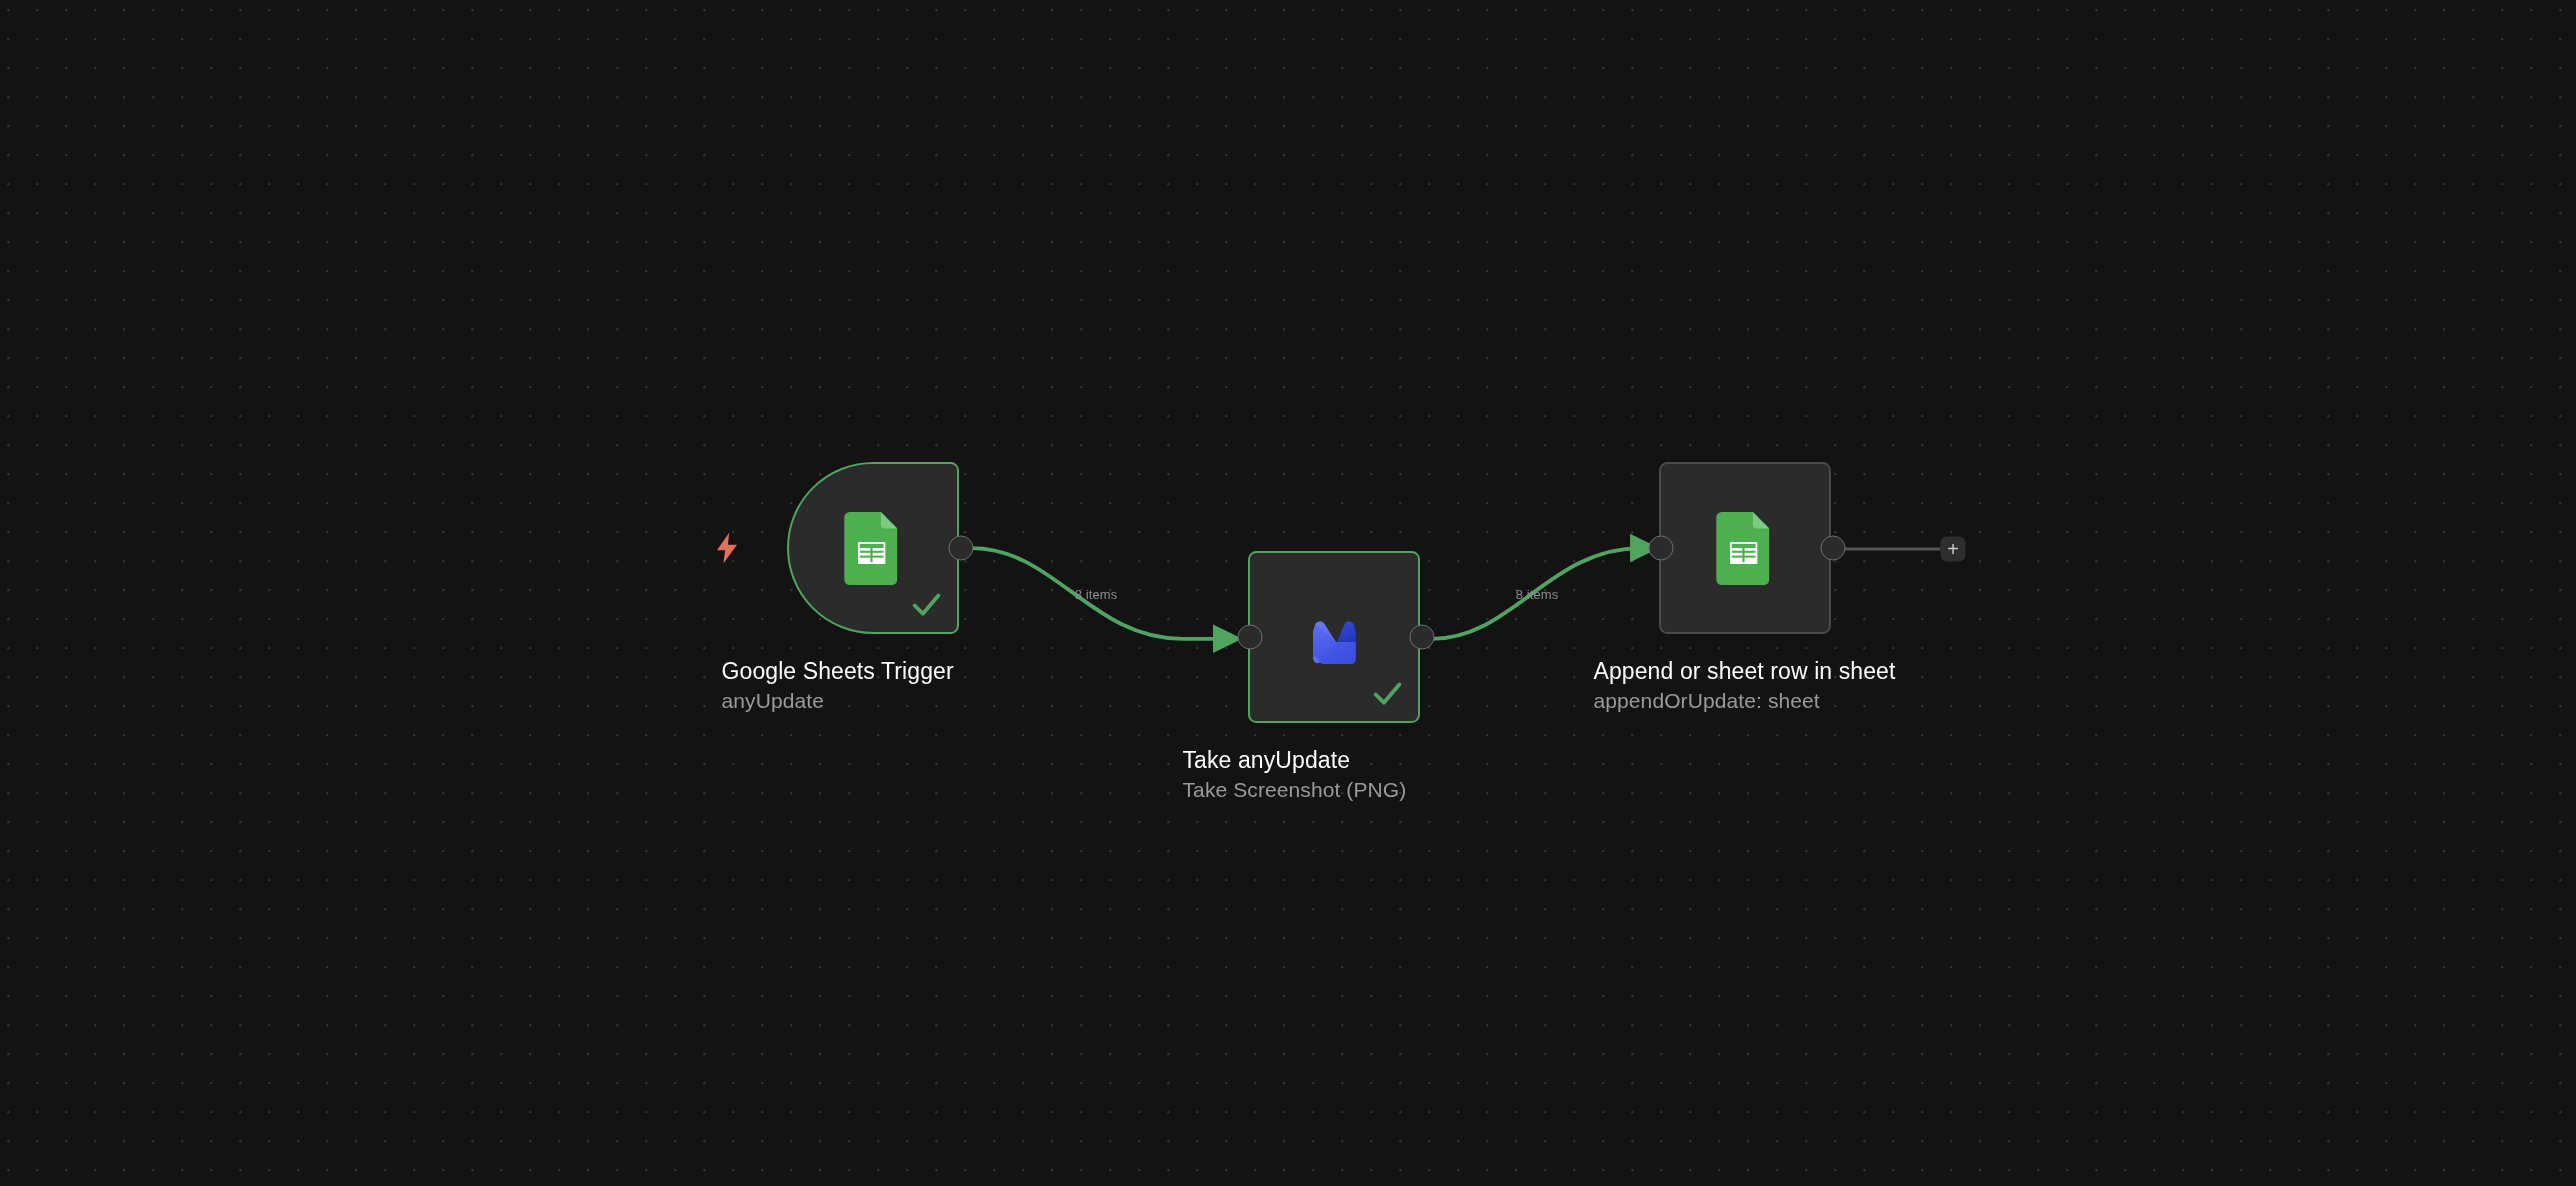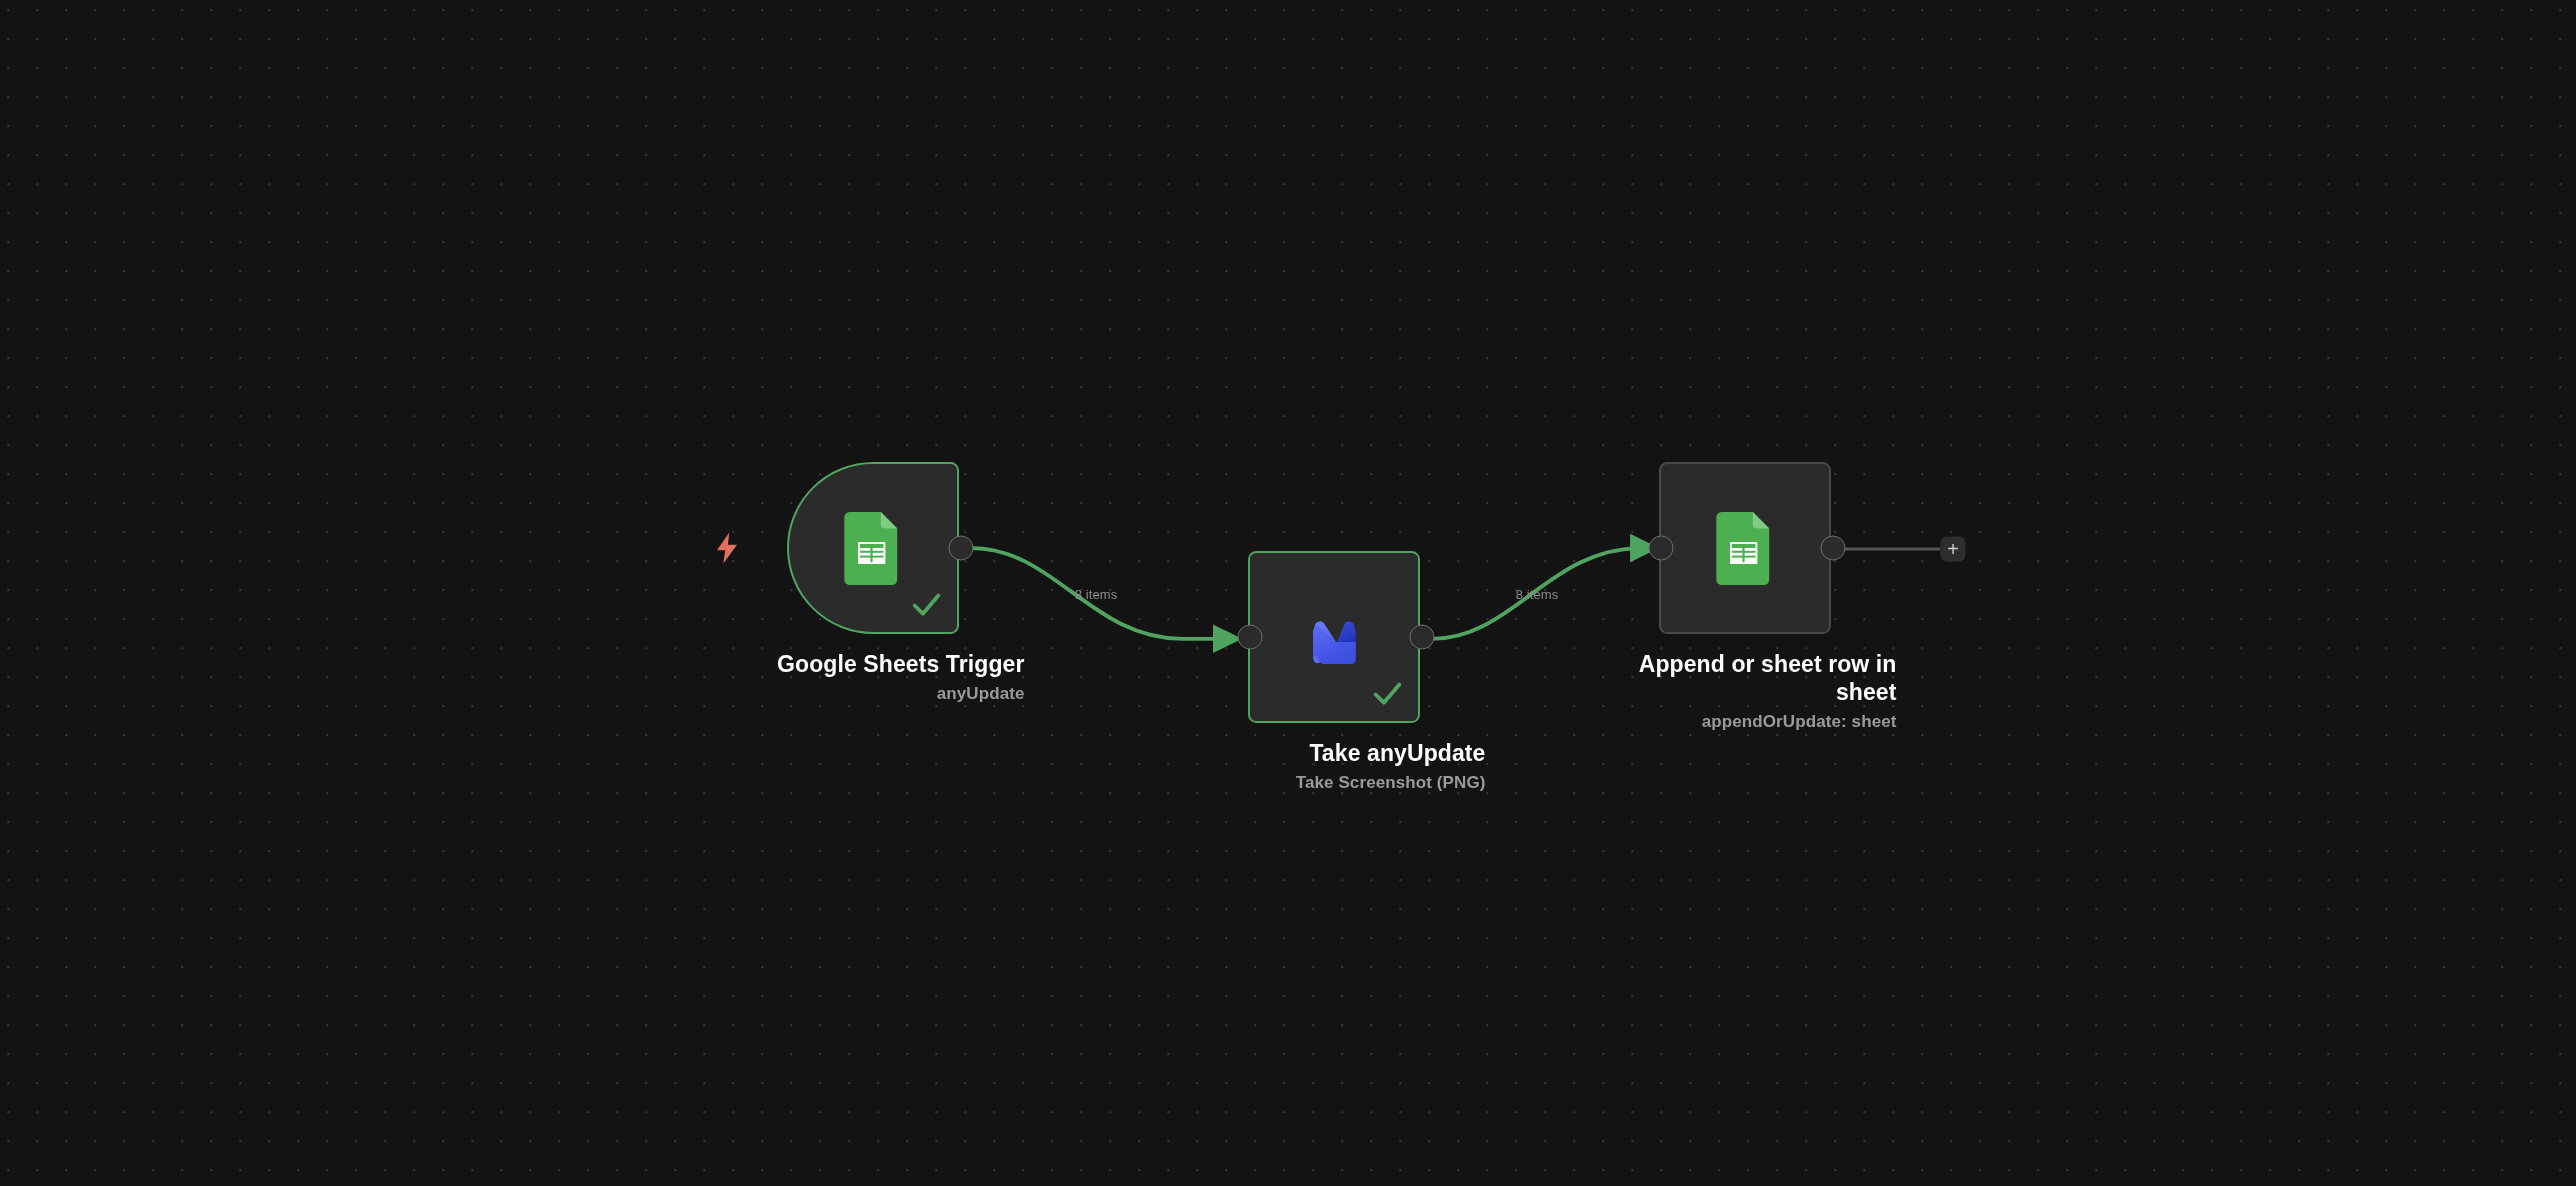--- a/index.html
+++ b/index.html
@@ -101,35 +101,34 @@
     left: -72px;
     top: 50%;
     transform: translateY(-50%);
     width: 24px;
     height: 31px;
   }
 
   
   .caption {
     position: absolute;
-    top: 189px;
+    top: 196px;
     left: 50%;
     transform: translateX(-50%);
     width: 303px;
-    text-align: right;
-    font-weight: bold;
+    text-align: left;
   }
   .caption-title {
     font-size: 23px;
     line-height: 27.5px;
     color: #ffffff;
     letter-spacing: 0.1px;
   }
   .caption-sub {
-    font-size: 17px;
+    font-size: 21px;
     line-height: 24px;
     color: #9a9a9a;
     margin-top: 3.7px;
     letter-spacing: 0.1px;
   }
 
   
   .plus-btn {
     position: absolute;
     width: 25px;

